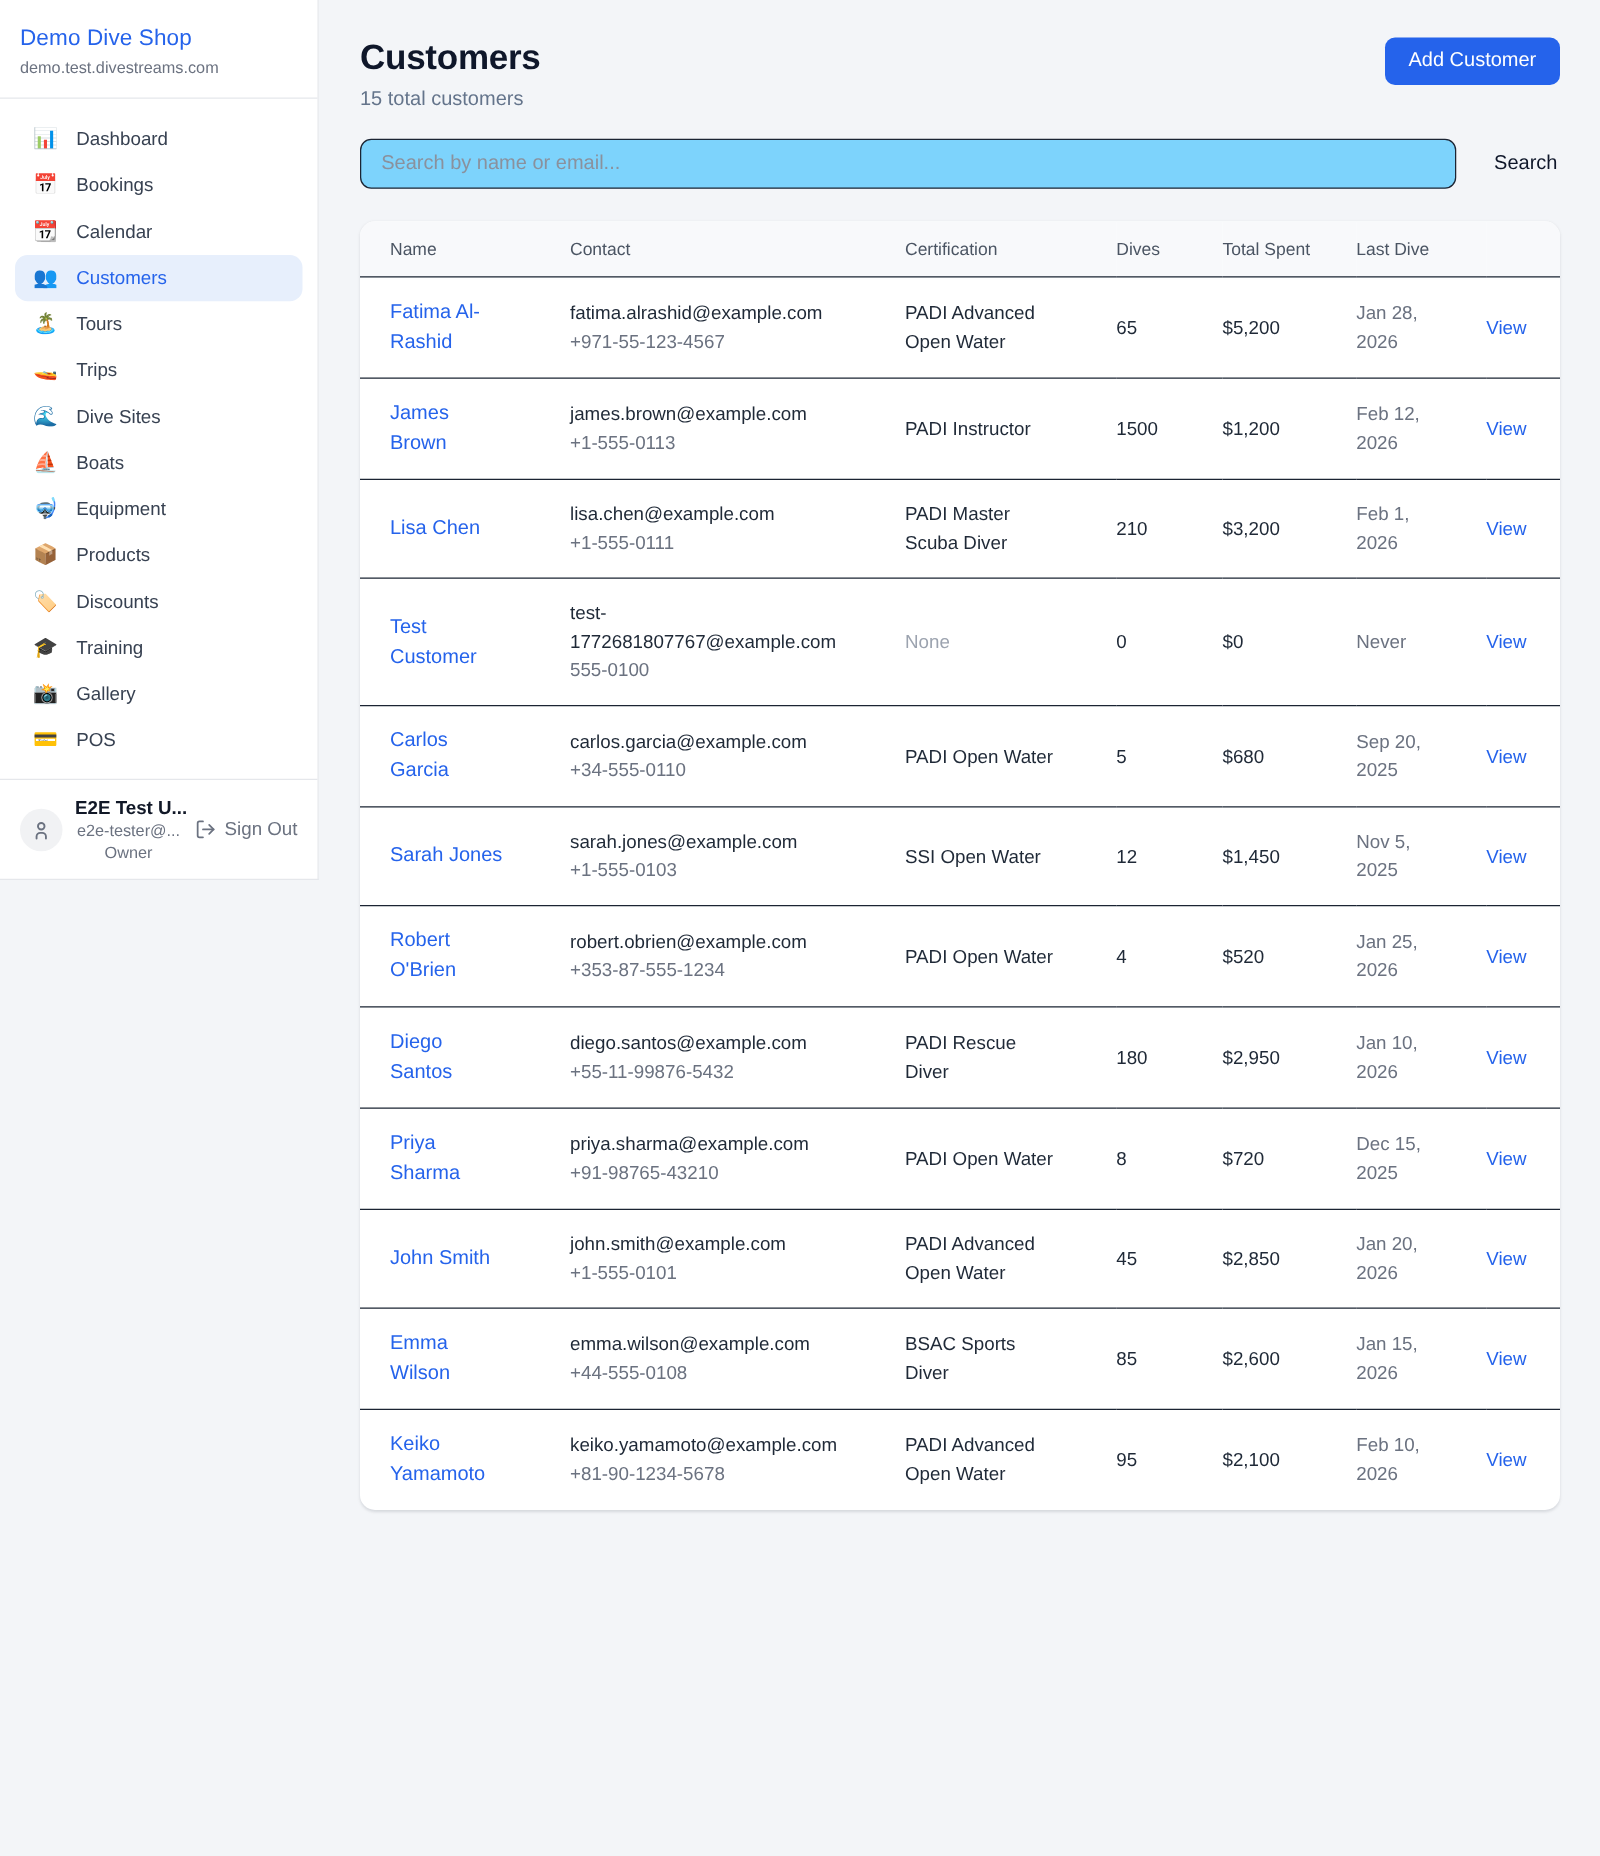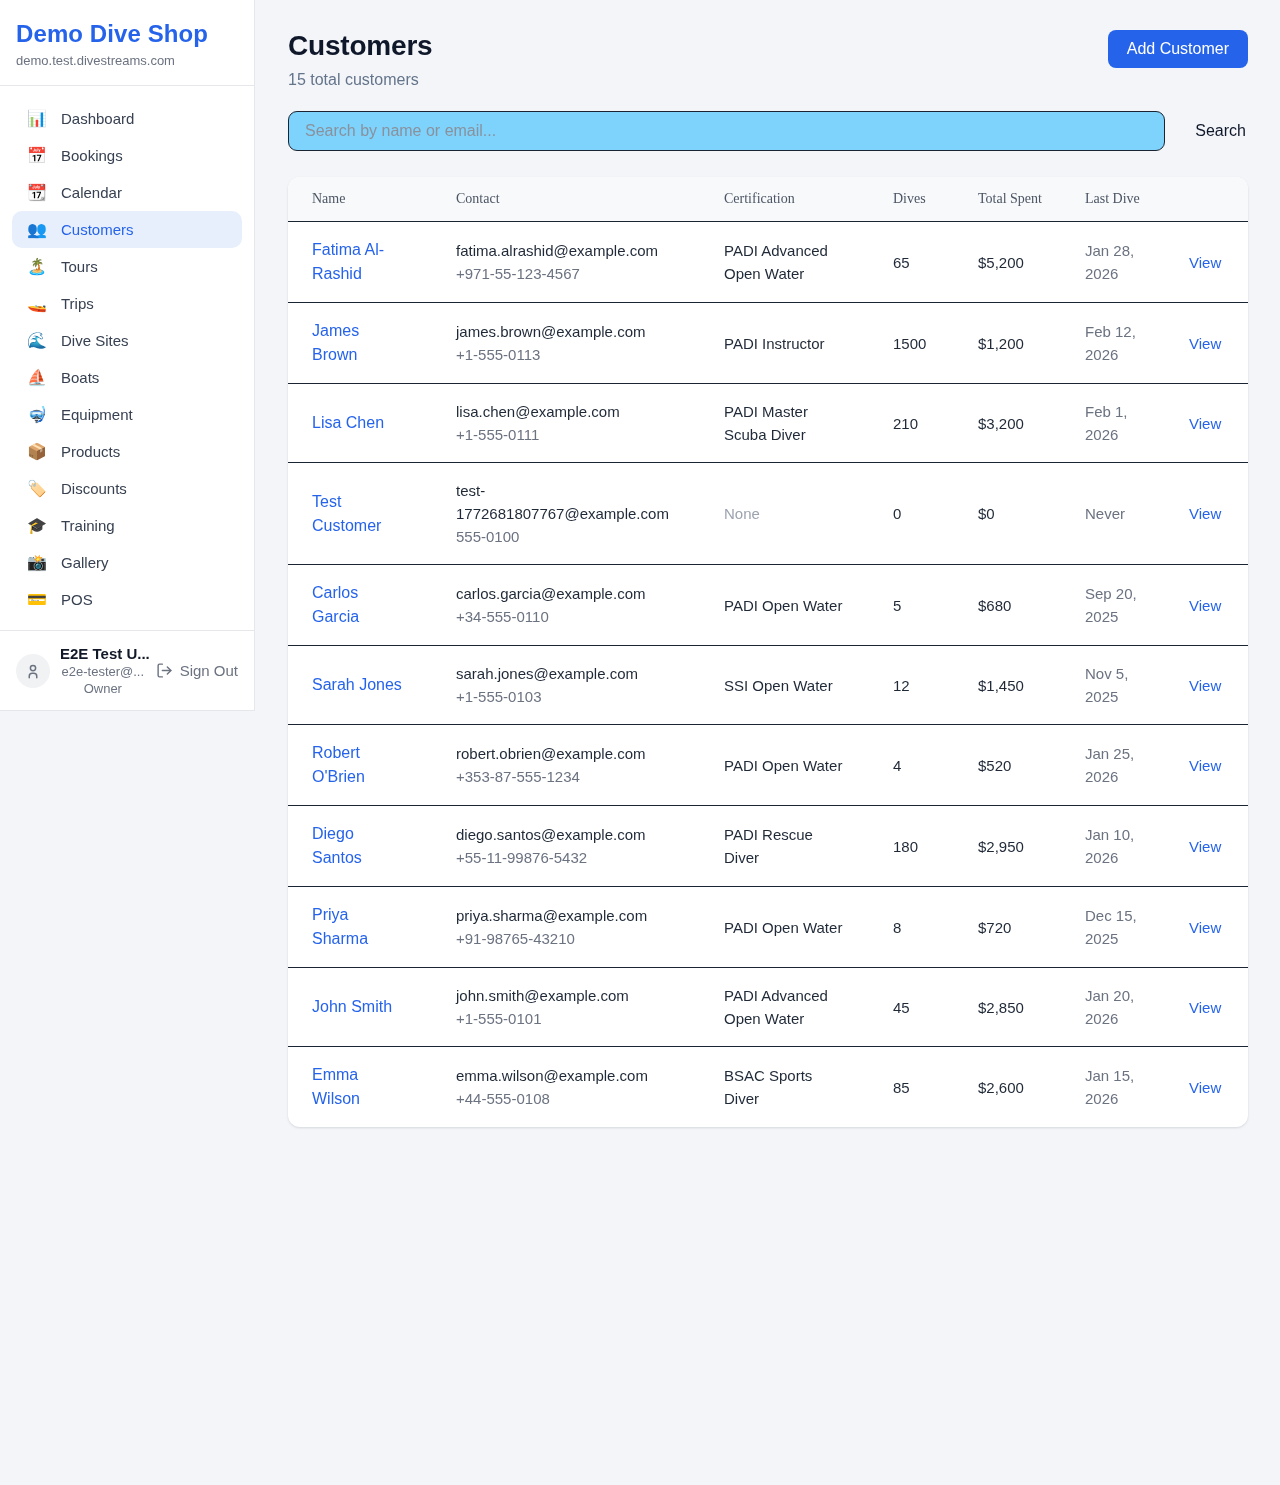--- a/index.html
+++ b/index.html
@@ -23,21 +23,21 @@
     display:flex;align-items:flex-start;
   }
   
   .sidebar{
     width:255px;flex:0 0 255px;
     background:#fff;
     border-right:1px solid var(--line);
     border-bottom:1px solid var(--line);
   }
   .brand{padding:20px 16px 17px;border-bottom:1px solid var(--line);}
-  .brand-title{font-size:24px;font-weight:700;color:var(--accent);letter-spacing:.1px;}
+  .brand-title{font-size:18px;font-weight:400;color:var(--accent);letter-spacing:.1px;}
   .brand-sub{margin-top:5px;font-size:13px;color:var(--muted);}
   .nav{padding:14px 12px 12px;}
   .nav-item{
     display:flex;align-items:center;gap:13px;
     padding:10px 14px;border-radius:10px;
     font-size:15px;color:#374151;cursor:pointer;
   }
   .nav-item.active{background:var(--accent-soft);color:var(--accent);font-weight:500;}
   .nav-icon{width:22px;text-align:center;font-size:16px;line-height:1;}
   .user-box{
@@ -85,21 +85,20 @@
     box-shadow:0 1px 2px rgba(16,24,40,.05),0 1px 3px rgba(16,24,40,.08);
   }
   table{width:100%;border-collapse:collapse;table-layout:fixed;}
   col.w-name{width:168px;}col.w-contact{width:268px;}col.w-cert{width:169px;}
   col.w-dives{width:85px;}col.w-spent{width:107px;}col.w-last{width:104px;}col.w-view{width:auto;}
   thead th{
     background:#f8f9fb;text-align:left;font-weight:500;
     font-size:14px;color:#4b5563;
     padding:12px 16px 12px 0;vertical-align:middle;line-height:20px;
     border-bottom:1px solid var(--line-dark);
-    font-family:Liberation Serif, serif;
   }
   thead th:first-child{padding-left:24px;}
   tbody td{
     padding:16px 16px 16px 0;vertical-align:middle;
     font-size:15px;line-height:23px;color:var(--text);
   }
   tbody tr:not(:last-child) td{border-bottom:1px solid var(--line-dark);}
   td.c-name{padding-left:24px;padding-right:50px;line-height:24px;}
   td.c-name a{color:var(--accent);text-decoration:none;font-size:16px;font-weight:500;}
   td.c-contact{padding-right:44px;}
@@ -361,16 +360,28 @@
     <td class="c-contact">
       <div class="email">emma.wilson@example.com</div>
       <div class="phone">+44-555-0108</div>
     </td>
     <td class="c-cert">BSAC Sports Diver</td>
     <td class="c-dives">85</td>
     <td class="c-spent">$2,600</td>
     <td class="c-last">Jan 15, 2026</td>
     <td class="c-view"><a href="#">View</a></td>
   </tr>
+          <tr>
+    <td class="c-name"><a href="#">Keiko Yamamoto</a></td>
+    <td class="c-contact">
+      <div class="email">keiko.yamamoto@example.com</div>
+      <div class="phone">+81-90-1234-5678</div>
+    </td>
+    <td class="c-cert">PADI Advanced Open Water</td>
+    <td class="c-dives">95</td>
+    <td class="c-spent">$2,100</td>
+    <td class="c-last">Feb 10, 2026</td>
+    <td class="c-view"><a href="#">View</a></td>
+  </tr>
         </tbody>
     </table>
   </div>
 </main>
 
 </body></html>

